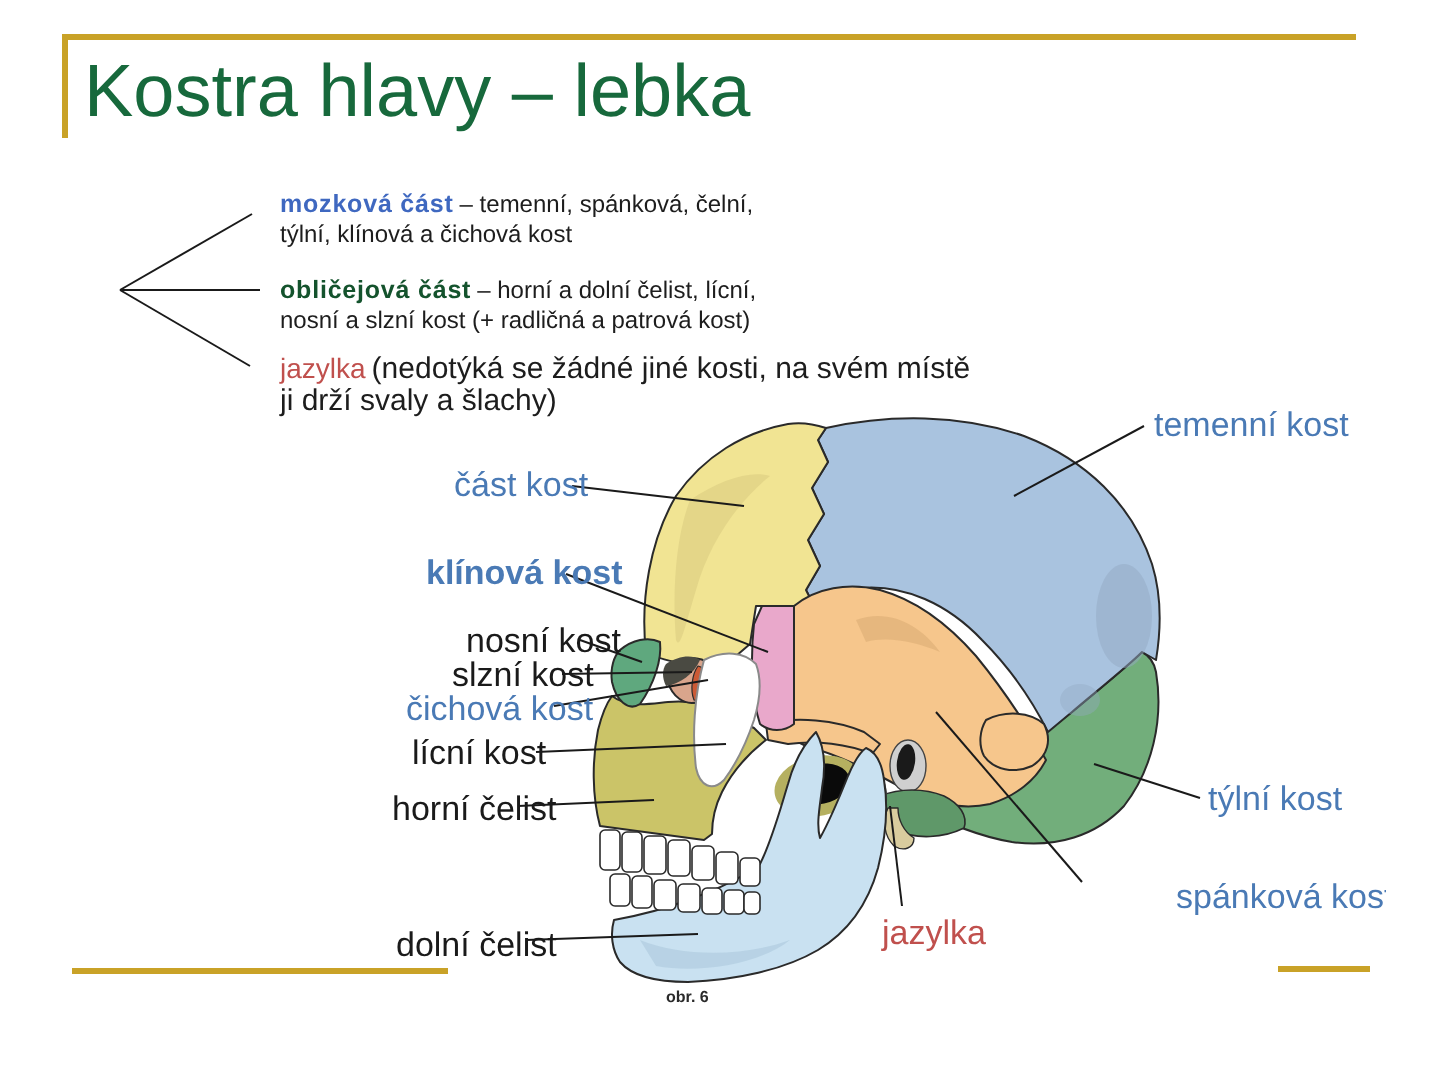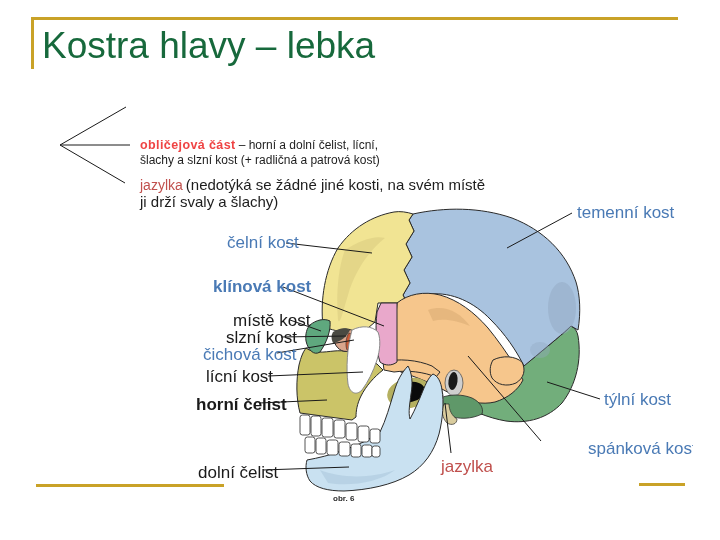--- a/index.html
+++ b/index.html
@@ -12,21 +12,21 @@
   .gold-v{left:31px;top:17px;width:3px;height:52px;}
   .gold-bl{left:36px;top:484px;width:188px;height:3px;}
   .gold-br{left:639px;top:483px;width:46px;height:3px;}
   .title{
     position:absolute;left:42px;top:24px;font-size:37px;line-height:44px;
     color:#17693c;white-space:nowrap;font-weight:400;
   }
   .bullet{position:absolute;left:140px;white-space:nowrap;}
   .b-line{font-size:12px;color:#1d1d1d;line-height:15px;}
   .h-blue{color:#3f68c0;font-weight:bold;font-size:12.5px;letter-spacing:.4px;margin-right:3px;}
-  .h-black{color:#ef4444;font-weight:bold;font-size:12.5px;letter-spacing:.4px;margin-right:3px;}
+  .h-black{color:#14532d;font-weight:bold;font-size:12.5px;letter-spacing:.4px;margin-right:3px;}
   .h-red{color:#c0504d;font-size:14px;margin-right:3px;}
   .small{font-size:15px;color:#1d1d1d;}
   .lbl{position:absolute;font-size:17px;white-space:nowrap;line-height:13px;}
   .lbl-blue{color:#4a7ab5;}
   .lbl-black{color:#1a1a1a;}
   .lbl-red{color:#c0504d;}
   .caption{position:absolute;left:333px;top:494px;font-size:8px;font-weight:bold;color:#2a2a2a;}
   svg{position:absolute;left:0;top:0;}
 </style>
 </head>
@@ -34,23 +34,27 @@
 
 <div class="slide">
 
   <div class="gold gold-h"></div>
   <div class="gold gold-v"></div>
   <div class="gold gold-bl"></div>
   <div class="gold gold-br"></div>
 
   <div class="title">Kostra hlavy – lebka</div>
 
+  <div class="bullet" style="top:95px;">
+    <div class="b-line"><span class="h-blue">mozková část</span><span>– temenní,  spánková, čelní,</span></div>
+    <div class="b-line">týlní, klínová a čichová kost</div>
+  </div>
   <div class="bullet" style="top:138px;">
     <div class="b-line"><span class="h-black">obličejová část</span><span>– horní a dolní čelist, lícní,</span></div>
-    <div class="b-line">šlachy a slzní kost (+ radličná a patrová kost)</div>
+    <div class="b-line">nosní a slzní kost (+ radličná a patrová kost)</div>
   </div>
   <div class="bullet" style="top:177px;">
     <div class="b-line"><span class="h-red">jazylka</span><span class="small">(nedotýká se žádné jiné kosti, na svém místě</span></div>
     <div class="b-line small">ji drží svaly a šlachy)</div>
   </div>
 
   <svg width="720" height="540" viewBox="0 0 720 540">
     <g stroke="#2a2a2a" stroke-width="1" stroke-linejoin="round">
 
       <path d="M 578,336 C 582,360 576,385 562,403 C 548,418 528,424 506,421 C 488,418 470,410 455,402 L 448,396 C 462,397 478,393 492,386 C 507,378 522,367 536,356 C 549,345 564,333 571,326 C 575,328 577,331 578,336 Z" fill="#72ae7b"></path>
@@ -134,27 +138,27 @@
       <line x1="259" y1="403" x2="327" y2="400"></line>
       <line x1="263" y1="470" x2="349" y2="467"></line>
       <line x1="572" y1="213" x2="507" y2="248"></line>
       <line x1="600" y1="399" x2="547" y2="382"></line>
       <line x1="541" y1="441" x2="468" y2="356"></line>
       <line x1="445" y1="403" x2="451" y2="453"></line>
     </g>
   </svg>
 
   <div class="lbl lbl-blue" style="left:577px;top:206px;">temenní kost</div>
-  <div class="lbl lbl-blue" style="left:227px;top:236px;">čelní kost</div>
+  <div class="lbl lbl-blue" style="left:227px;top:236px;">část kost</div>
   <div class="lbl lbl-blue" style="left:213px;top:280px;font-weight:bold;">klínová kost</div>
-  <div class="lbl lbl-black" style="left:233px;top:314px;">místě kost</div>
+  <div class="lbl lbl-black" style="left:233px;top:314px;">nosní kost</div>
   <div class="lbl lbl-black" style="left:226px;top:331px;">slzní kost</div>
   <div class="lbl lbl-blue" style="left:203px;top:348px;">čichová kost</div>
   <div class="lbl lbl-black" style="left:206px;top:370px;">lícní kost</div>
-  <div class="lbl lbl-black" style="left:196px;top:398px;font-weight:bold;">horní čelist</div>
+  <div class="lbl lbl-black" style="left:196px;top:398px;">horní čelist</div>
   <div class="lbl lbl-blue" style="left:604px;top:393px;text-align:right;">týlní kost</div>
   <div class="lbl lbl-blue" style="left:543px;top:442px;margin-left:45px;">spánková kost</div>
   <div class="lbl lbl-red" style="left:441px;top:460px;">jazylka</div>
   <div class="lbl lbl-black" style="left:198px;top:466px;">dolní čelist</div>
 
   <div class="caption">obr. 6</div>
 
 </div>
 
 </body></html>

